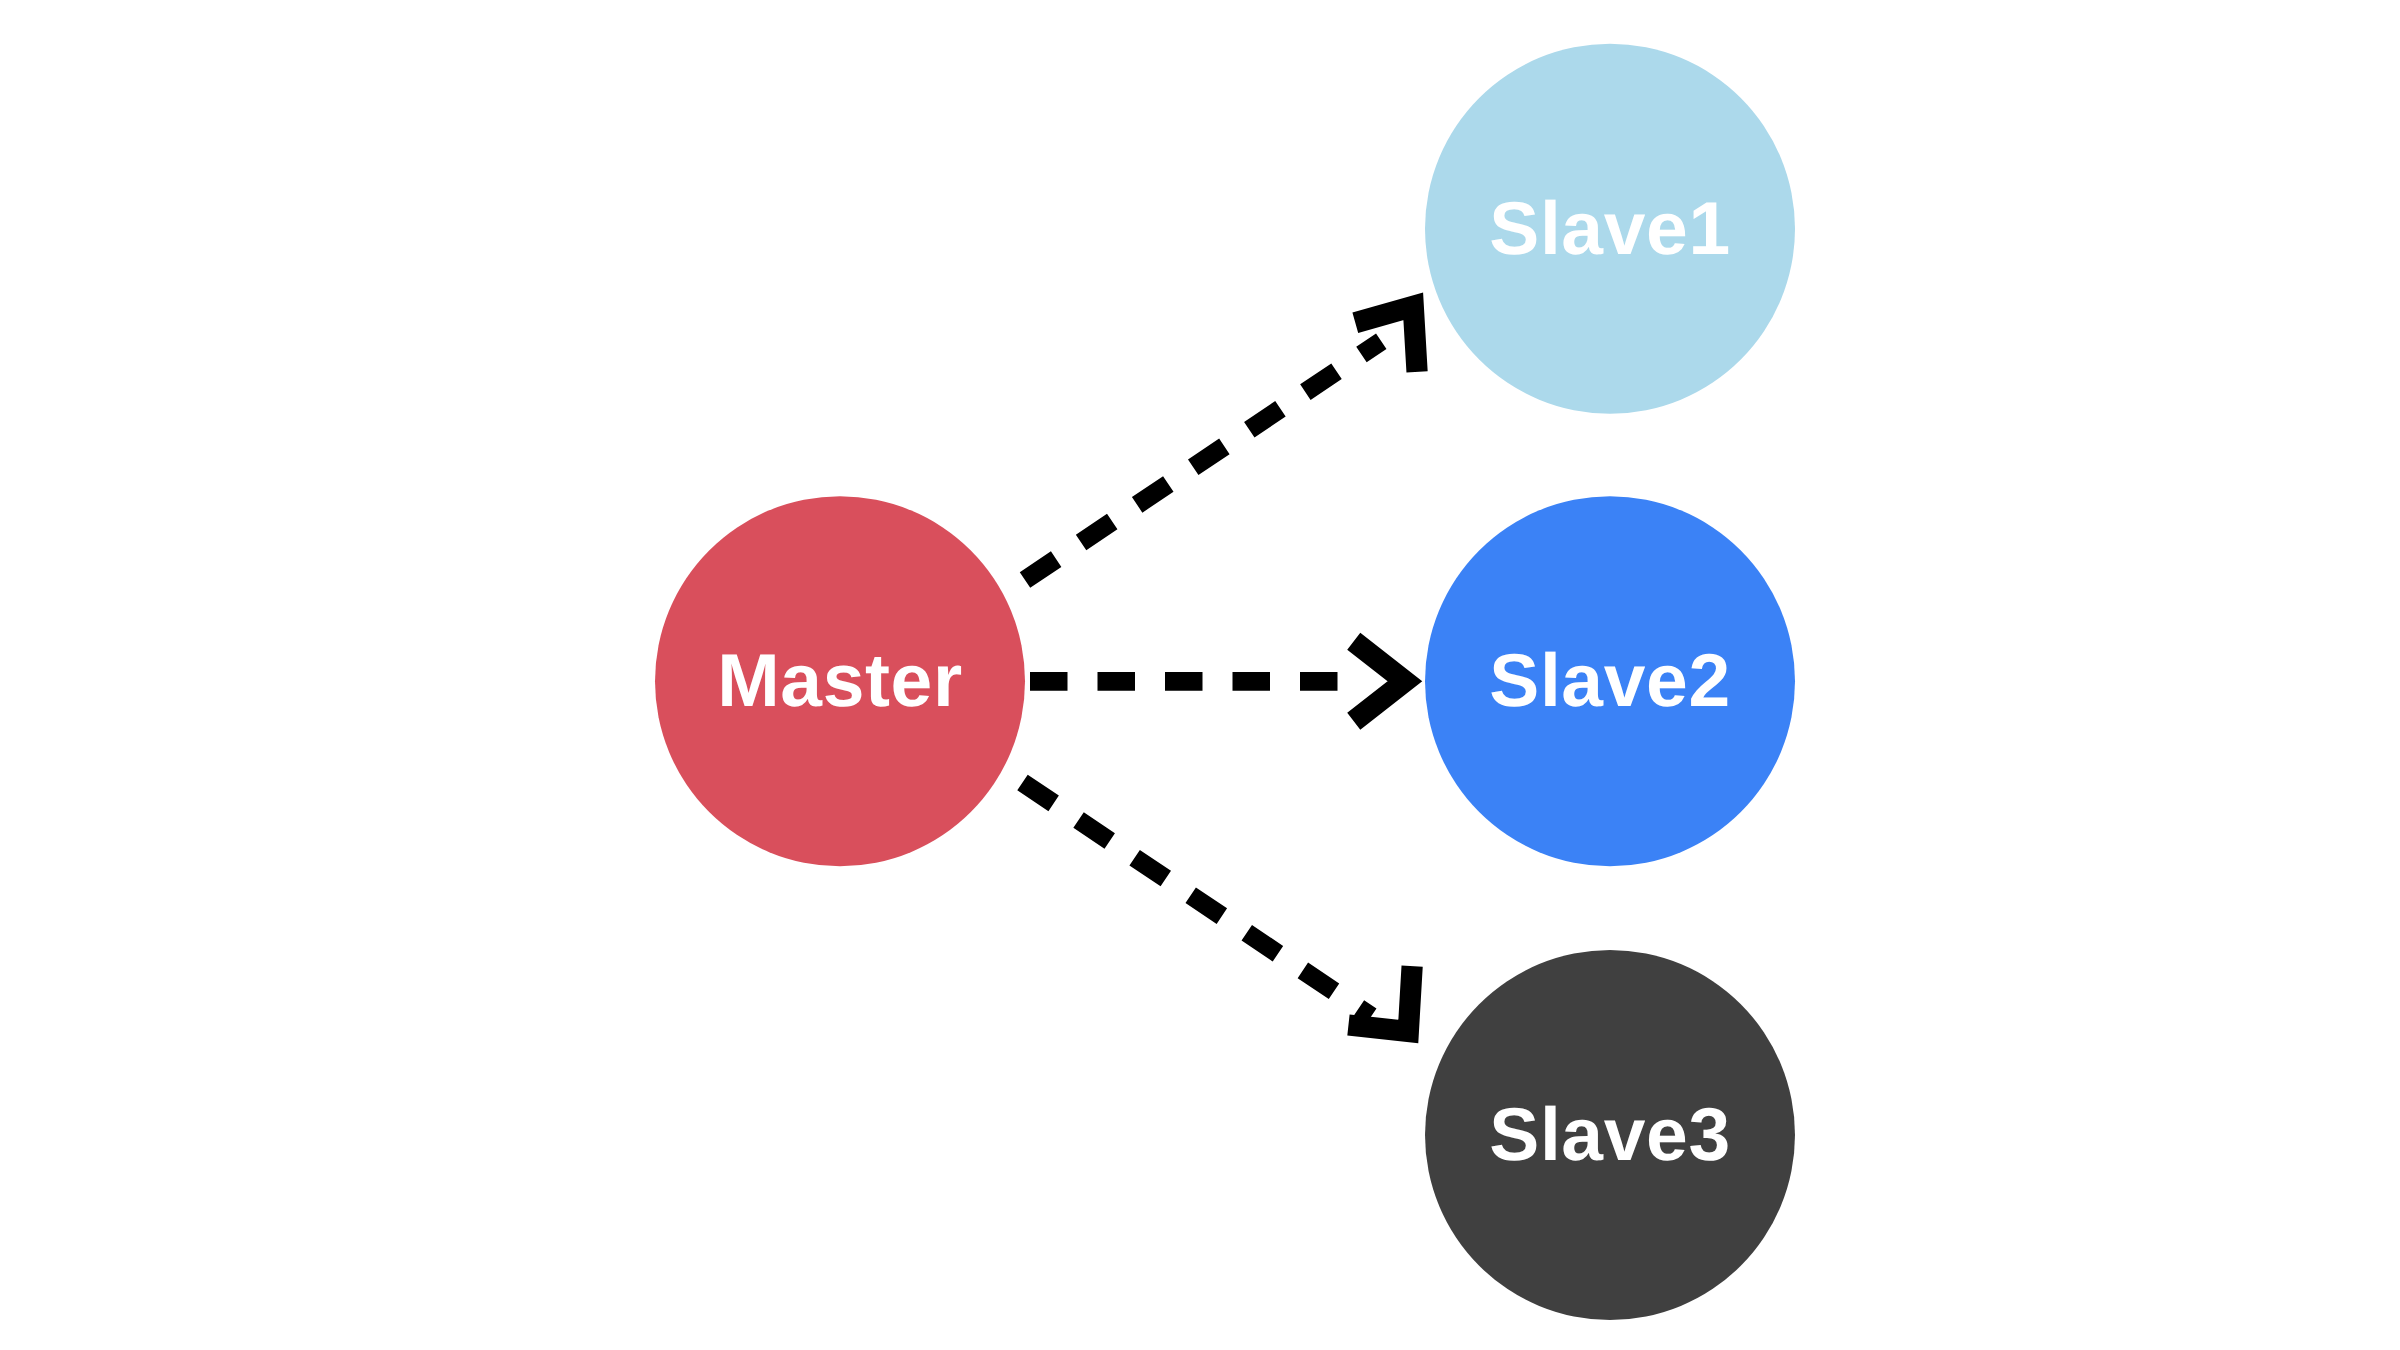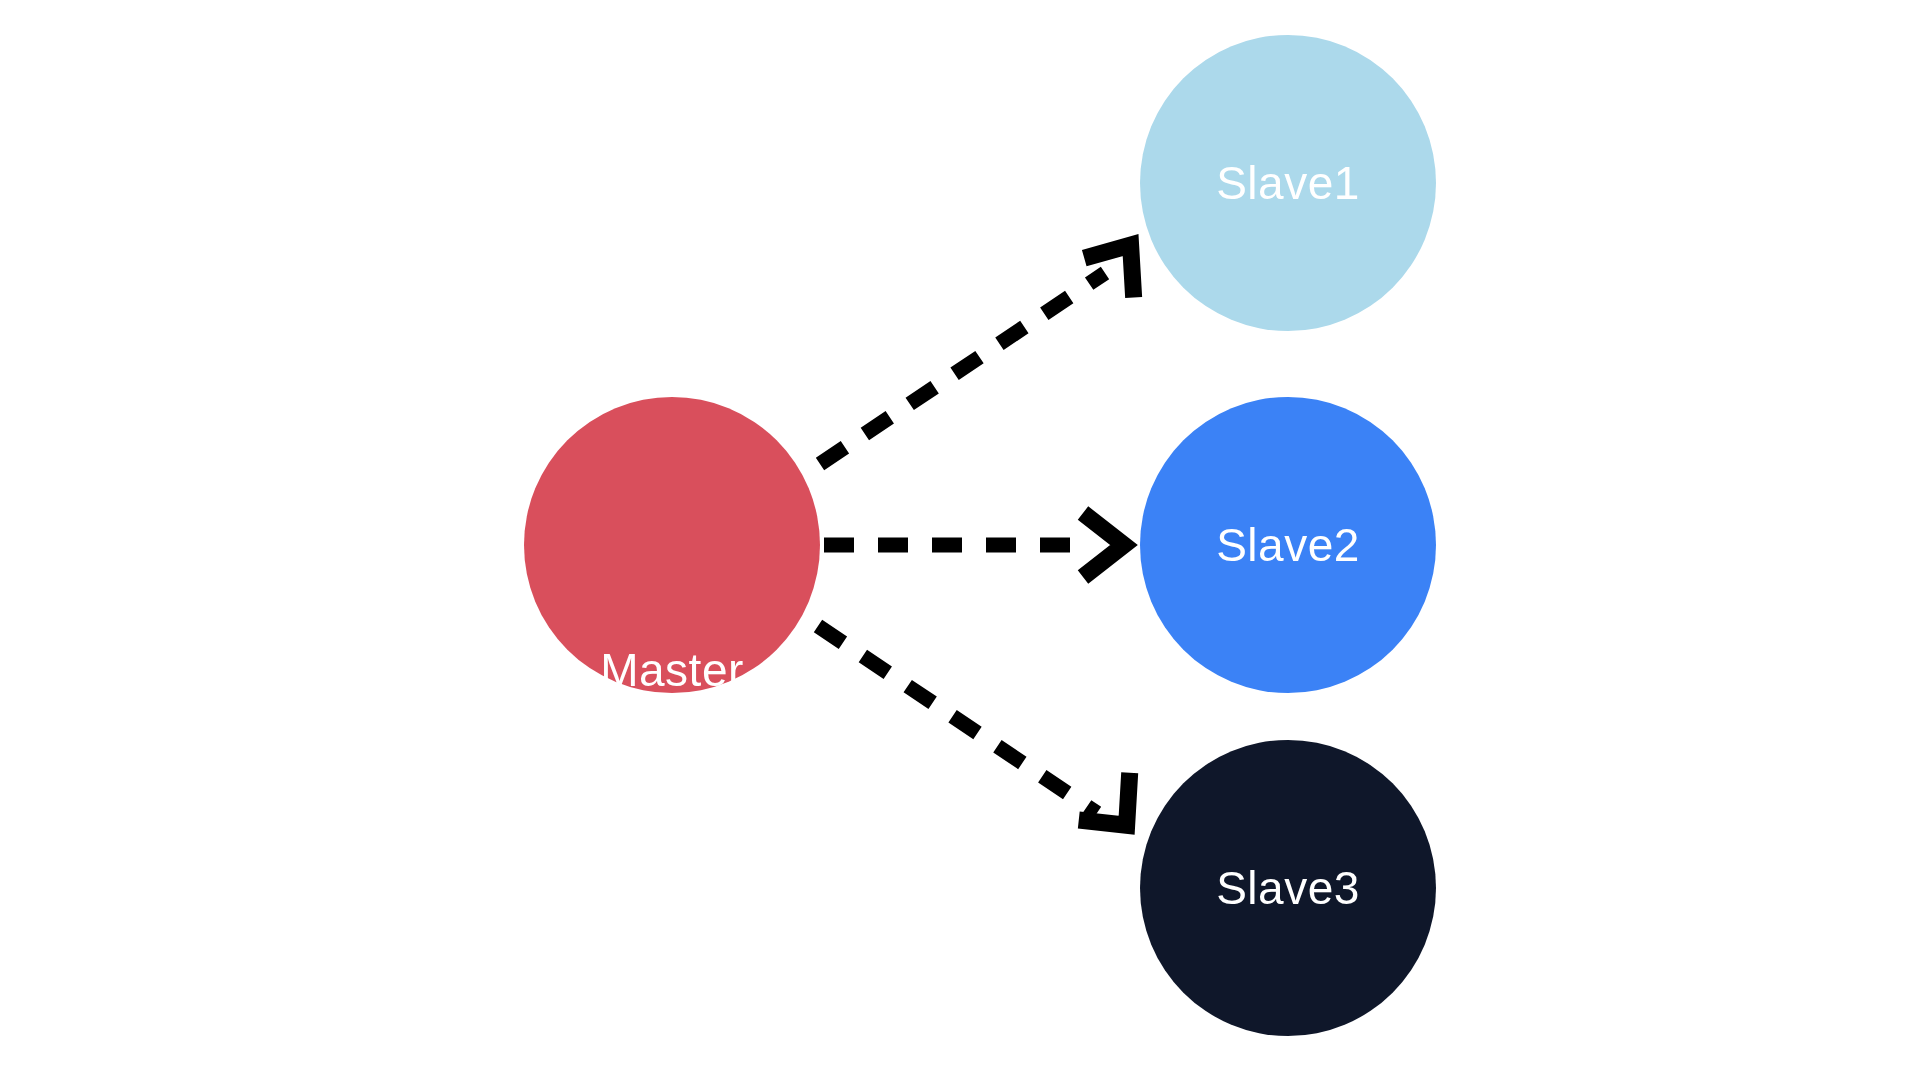--- a/index.html
+++ b/index.html
@@ -32,22 +32,22 @@
     border-radius: 50%;
     display: flex;
     align-items: center;
     justify-content: center;
     z-index: 2;
     box-sizing: border-box;
   }
   .node-label {
     color: #ffffff;
     font-family: "Liberation Sans", "DejaVu Sans", sans-serif;
-    font-weight: 400;
-    font-size: 46px;
+    font-weight: 700;
+    font-size: 60px;
     letter-spacing: 0.5px;
     line-height: 1;
     white-space: nowrap;
     user-select: none;
   }
 </style>
 </head>
 <body>
 
 <div id="diagram-canvas">
@@ -63,29 +63,29 @@
       <line x1="824" y1="545" x2="1090" y2="545" stroke="#000000" stroke-width="15" stroke-dasharray="30 24" stroke-linecap="butt"></line>
       <path d="M 1083 513 L 1124 545 L 1083 577" fill="none" stroke="#000000" stroke-width="17" stroke-linecap="butt" stroke-linejoin="miter"></path>
     </g>
 
     <g>
       <line x1="818" y1="626" x2="1097" y2="813" stroke="#000000" stroke-width="15" stroke-dasharray="30 24" stroke-linecap="butt"></line>
       <path d="M 1078 790 L 1126 794 L 1119 846" fill="none" stroke="#000000" stroke-width="17" stroke-linecap="butt" stroke-linejoin="miter" transform="rotate(11 1120 828) scale(1 -1) translate(0 -1618)"></path>
     </g>
   </svg>
 
-  <div class="node" style="left:524px; top:397px; width:296px; height:296px; background:#D94F5C;align-items:flex-end;">
+  <div class="node" style="left:524px; top:397px; width:296px; height:296px; background:#D94F5C;">
     <span class="node-label">Master</span>
   </div>
 
   <div class="node" style="left:1140px; top:35px; width:296px; height:296px; background:#ACD9EB;">
     <span class="node-label">Slave1</span>
   </div>
 
   <div class="node" style="left:1140px; top:397px; width:296px; height:296px; background:#3b82f6;">
     <span class="node-label">Slave2</span>
   </div>
 
-  <div class="node" style="left:1140px; top:740px; width:296px; height:296px; background:#0f172a;">
+  <div class="node" style="left:1140px; top:760px; width:296px; height:296px; background:#404040;">
     <span class="node-label">Slave3</span>
   </div>
 
 </div>
 
 </body></html>

